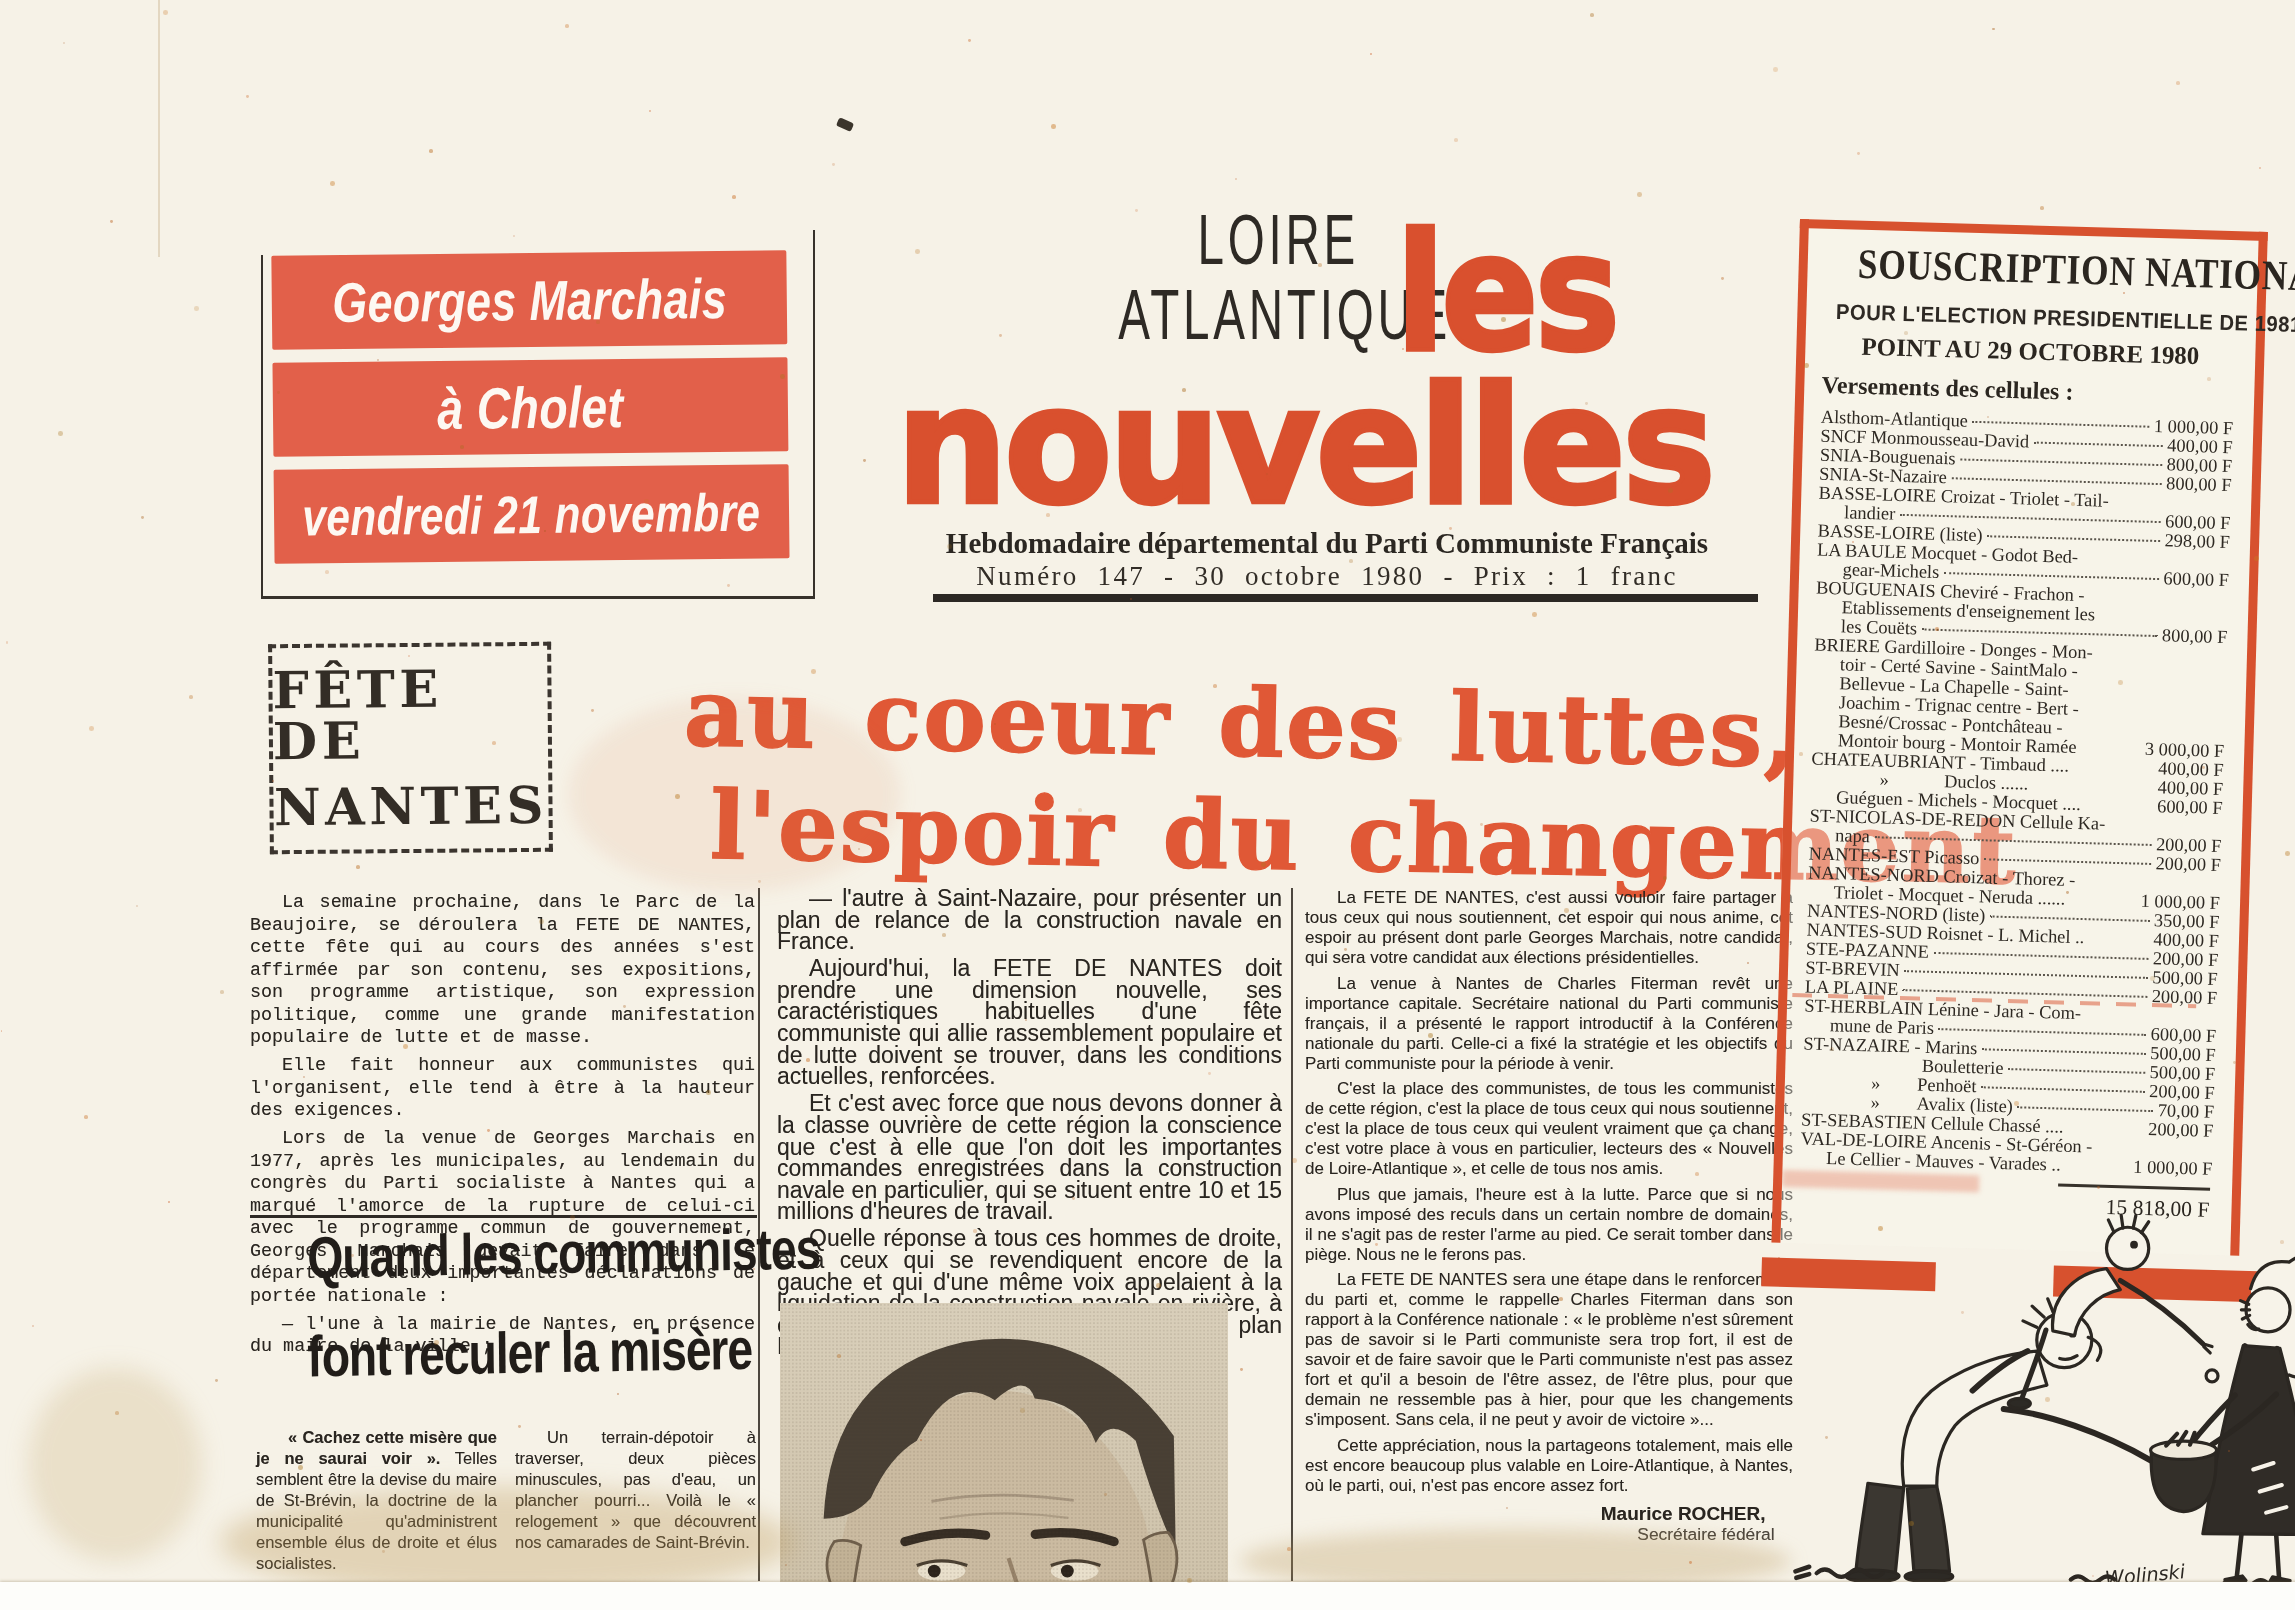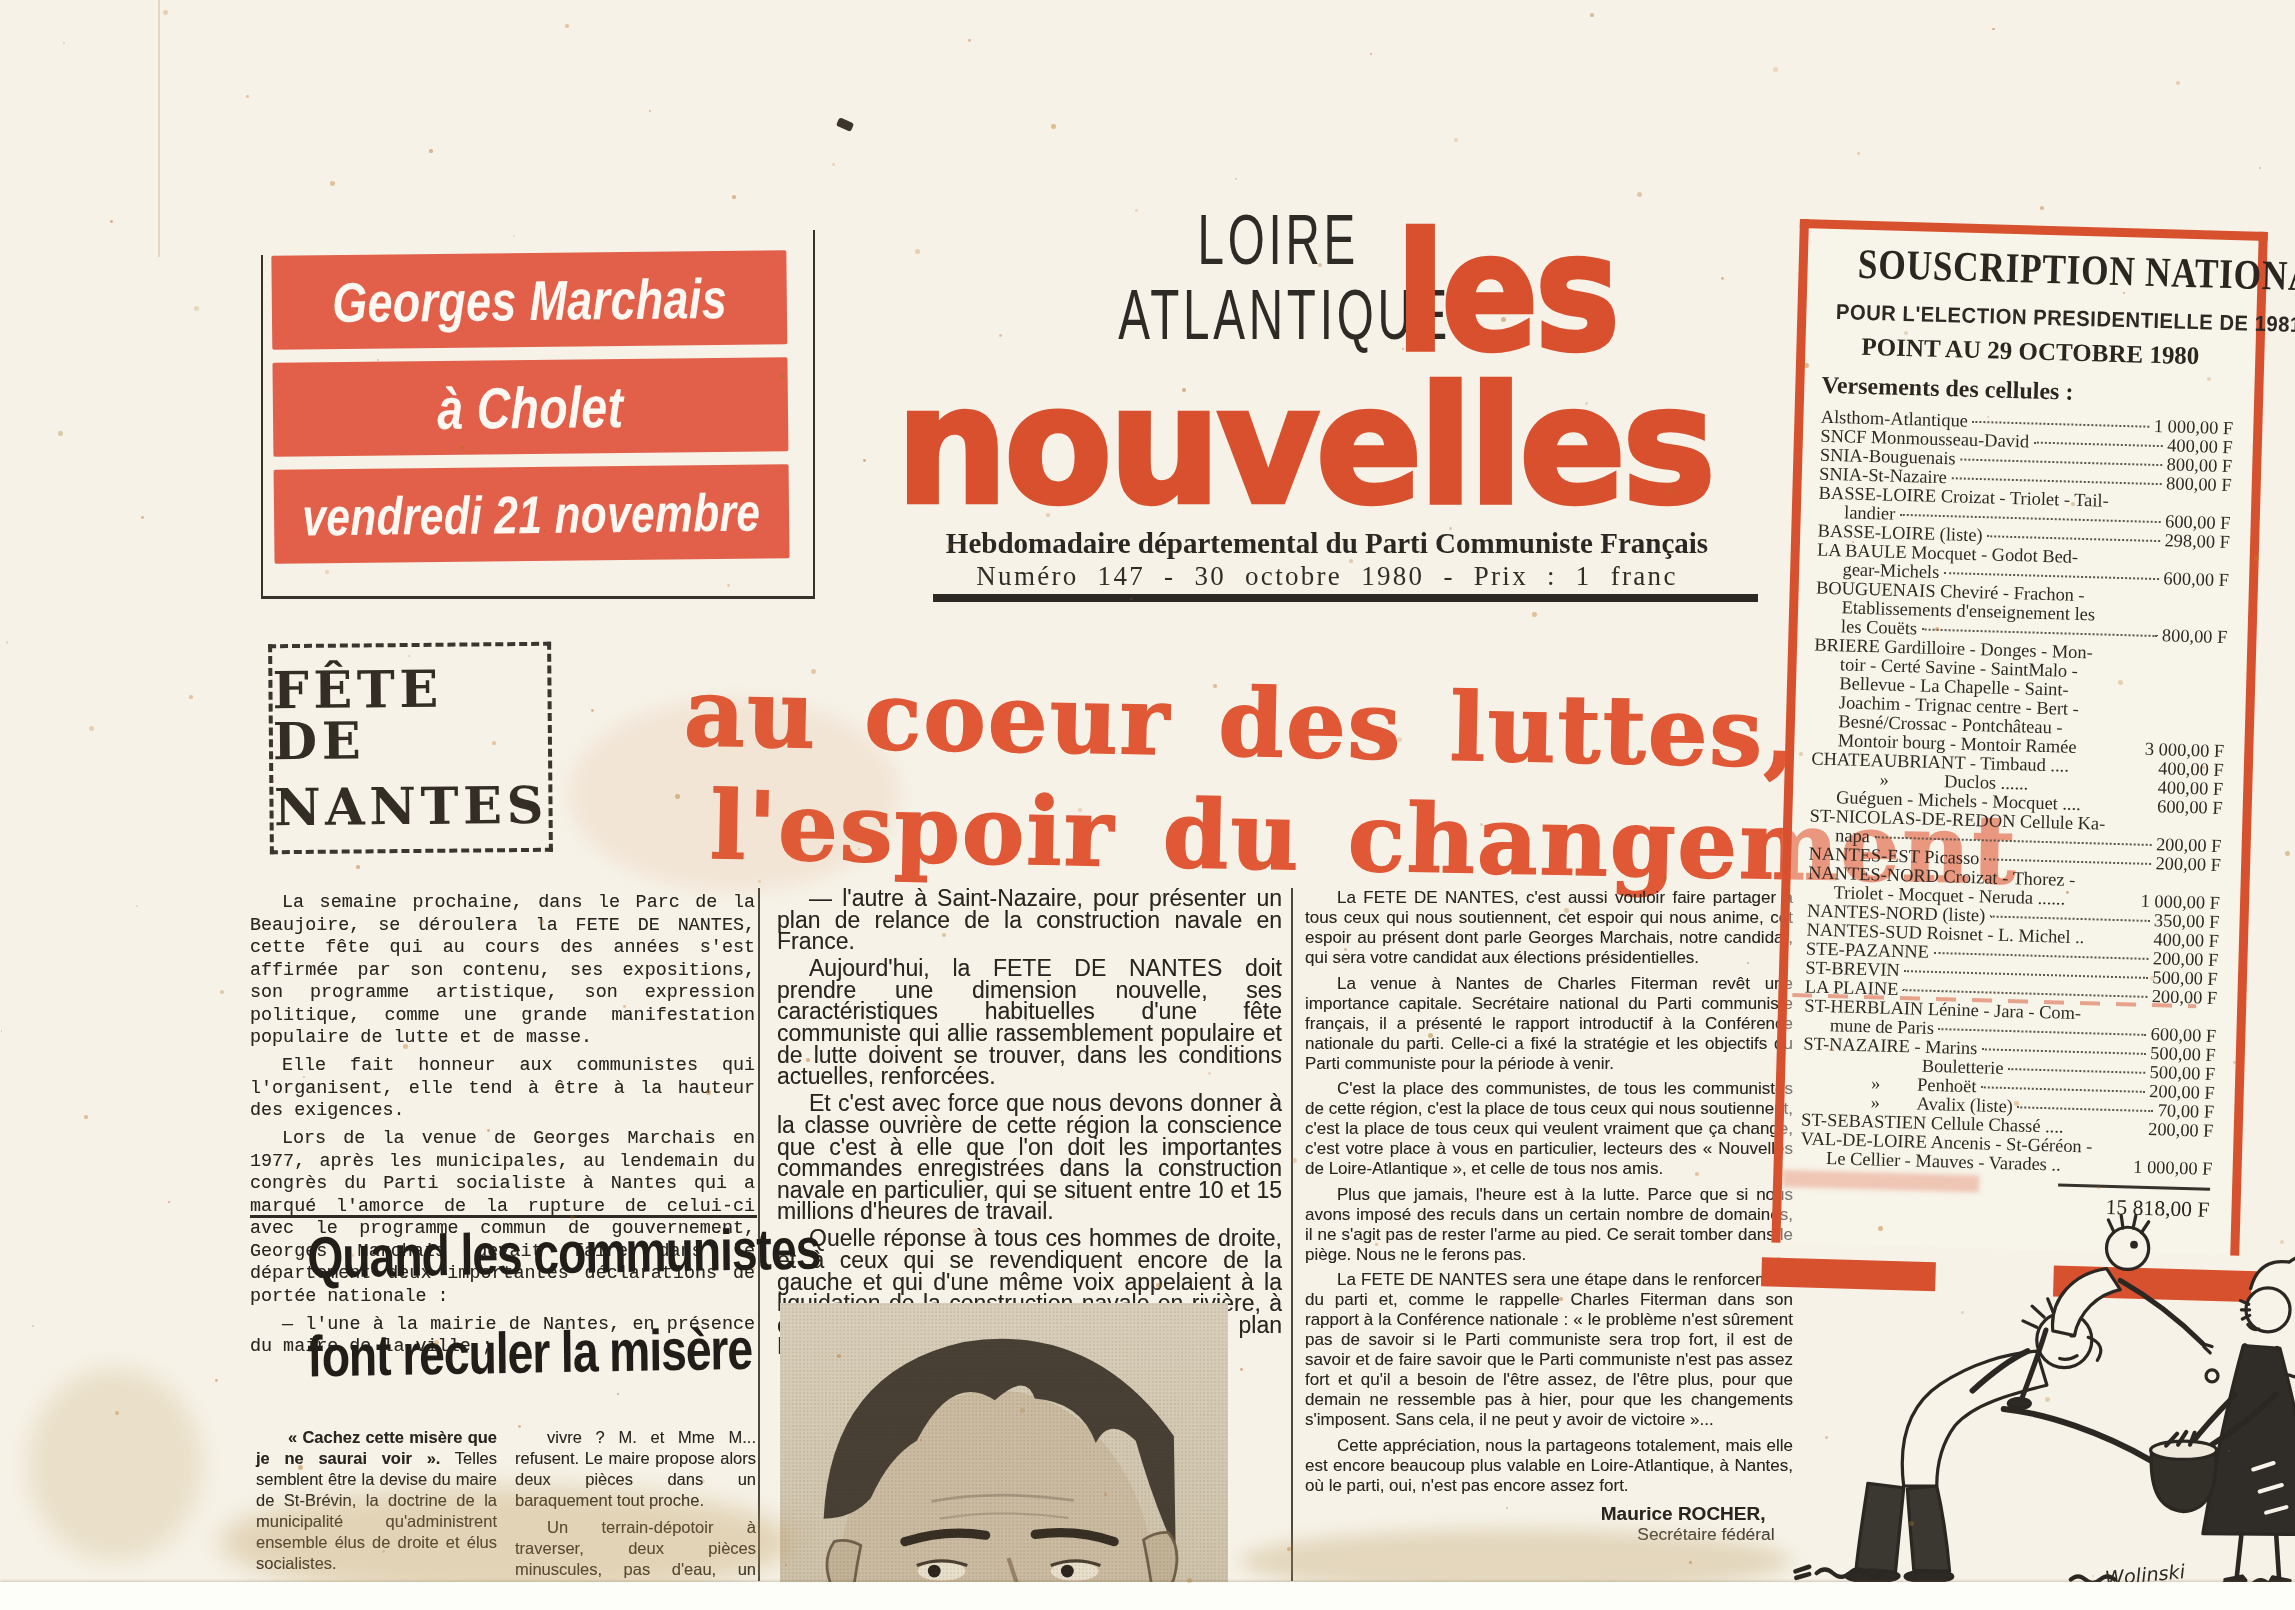--- a/index.html
+++ b/index.html
@@ -167,21 +167,20 @@
   <div class="a2rule"></div>
   <div class="a2head a2h1">Quand les communistes</div>
   <div class="a2head a2h2">font reculer la misère</div>
   <div class="col colA">
     <p><b>« Cachez cette misère que je ne saurai voir ».</b><span> Telles semblent être la devise du maire de St-Brévin, la doctrine de la municipalité qu'administrent ensemble élus de droite et élus socialistes.</span></p>
     <div>
         <p>Ces derniers jours, leur mot d'ordre vient d'être mis en échec par des militants de notre parti. Un bon point pour ceux-ci et un encouragement</p>
       </div>
   </div>
   <div class="col colB">
-      <p>vivre ? M. et Mme M... refusent. Le maire propose alors deux pièces dans un baraquement tout proche.</p>
       <p>Un terrain-dépotoir à traverser, deux pièces minuscules, pas d'eau, un plancher pourri... Voilà le « relogement » que découvrent nos camarades de Saint-Brévin.</p>
     </div>
 
   <div class="photo-wrap">
     <svg width="448" height="280" viewBox="0 0 976 610" xmlns="http://www.w3.org/2000/svg">
       <defs>
         <pattern id="ht" width="8" height="8" patternUnits="userSpaceOnUse">
           <circle cx="4" cy="4" r="2.1" fill="rgba(80,66,52,0.16)"></circle>
         </pattern>
         <linearGradient id="pg" x1="0" y1="0" x2="0" y2="1">

